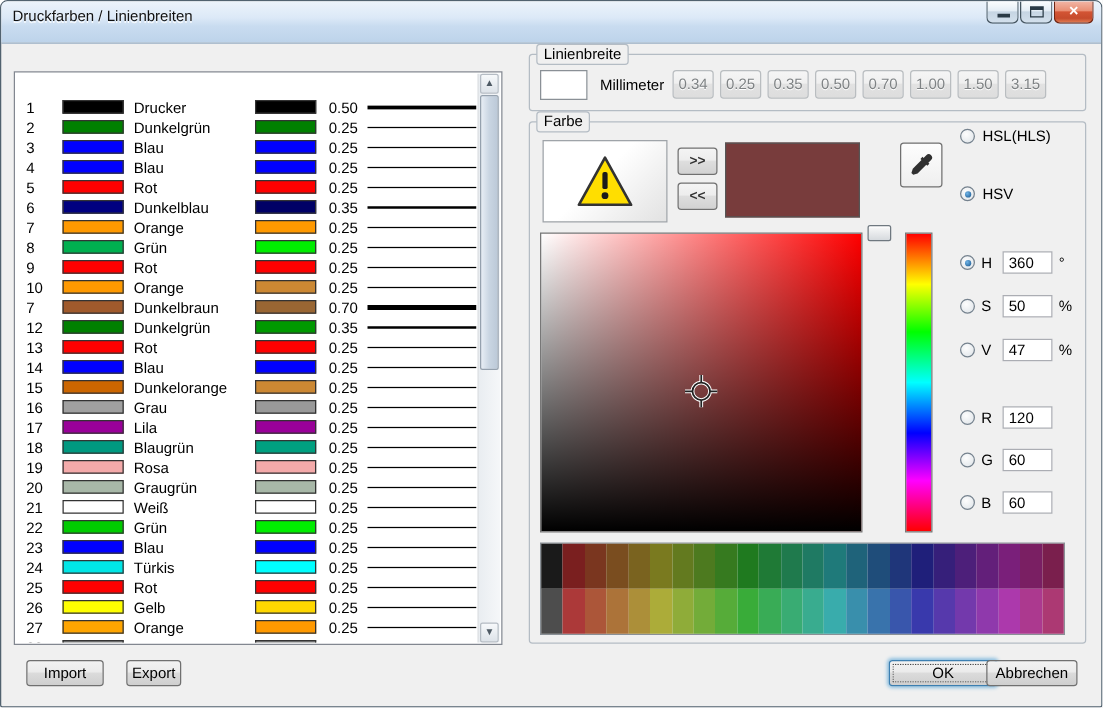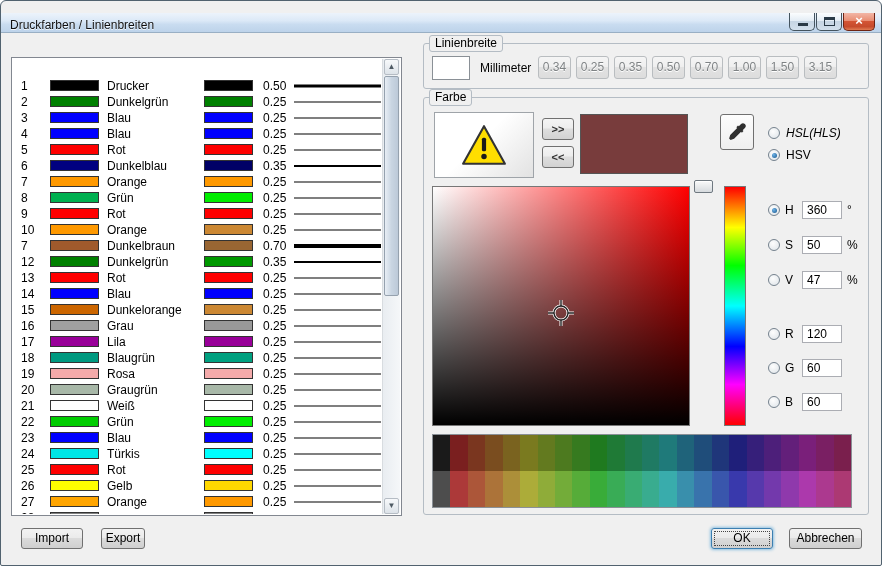--- a/index.html
+++ b/index.html
@@ -2,21 +2,21 @@
 <html><head>
 <meta charset="utf-8">
 <style>
   * { margin:0; padding:0; box-sizing:border-box; }
   body { width:882px; height:566px; font-family:"Liberation Sans", sans-serif; font-size:12px; color:#000; background:#fff; }
 
   .window { position:relative; width:882px; height:566px; background:#F0F0F0;
             border:1px solid #51626F; border-radius:6px 6px 2px 2px; overflow:hidden; }
 
   
-  .titlebar { position:absolute; left:0; top:12px; right:0; height:20px;
+  .titlebar { position:absolute; left:0; top:0; right:0; height:34px;
               background:linear-gradient(180deg,#ECF3FB 0%,#DCE9F7 40%,#C9DCF0 60%,#BDD3EA 100%);
               border-bottom:1px solid #99AFC4; }
   .title-text { position:absolute; left:9px; top:5px; font-size:12px; color:#101010;
                 text-shadow:0 1px 0 rgba(255,255,255,.8); white-space:nowrap; }
   .winbtns { position:absolute; top:0; right:6px; display:flex; }
   .winbtn { width:26px; height:18px; border:1px solid #44545F; border-top:none;
             border-radius:0 0 5px 5px; position:relative; margin-left:1px;
             background:linear-gradient(#FBFDFE,#E4EDF5 45%,#C6D5E3 50%,#D3E0EC); }
   .winbtn.close { width:32px; background:linear-gradient(#F2B6A6,#E98E73 45%,#D35434 50%,#C64B2C 80%,#E07B52);
                   border-color:#6E2413; }
@@ -63,21 +63,21 @@
   .sthumb { position:absolute; left:1px; right:1px; top:17px; height:220px;
             background:linear-gradient(to right,#E8EEF5,#C9D5E2 50%,#BCC9D8);
             border:1px solid #95A1AE; border-radius:2px; }
 
   
   .btn { position:absolute; height:21px; border:1px solid #707070; border-radius:3px;
          background:linear-gradient(#F2F2F2,#EBEBEB 45%,#DBDBDB 50%,#CFCFCF);
          text-align:center; line-height:19px; font-size:12px; }
   .btn-import { left:20px; top:527px; width:62px; }
   .btn-export { left:100px; top:527px; width:44px; }
-  .btn-ok { left:710px; top:527px; width:62px; border-color:#3C7FB1; box-shadow:0 0 3px 1px #8FC0E0; }
+  .btn-ok { left:710px; top:527px; width:87px; border-color:#3C7FB1; box-shadow:0 0 3px 1px #8FC0E0; }
   .btn-ok::after { content:''; position:absolute; inset:2px; border:1px dotted #444; border-radius:1px; }
   .btn-cancel { left:788px; top:527px; width:73px; }
 
   
   .group { position:absolute; border:1px solid #B4BCC4; border-radius:3px; }
   .group-label { position:absolute; top:-9px; left:5px; padding:1px 5px; background:#F0F0F0;
                  border:1px solid #B4BCC4; border-radius:3px; line-height:13px; white-space:nowrap; }
   .g-lb { left:422px; top:42px; width:446px; height:46px; }
   .g-farbe { left:422px; top:96px; width:446px; height:418px; }
 
@@ -420,21 +420,21 @@
 
     <div class="color-preview" style="background: rgb(120, 60, 60);"></div>
 
     <div class="eyedrop-btn">
       <svg width="22" height="22" viewBox="0 0 24 24">
         <path d="M20.6 3.4a3 3 0 0 0-4.2 0L14 5.8l-0.9-0.9-1.8 1.8 0.9 0.9-7.6 7.6L3.4 19l1.6 1.6 3.8-1.2 7.6-7.6 0.9 0.9 1.8-1.8-0.9-0.9 2.4-2.4a3 3 0 0 0 0-4.2z" fill="#303030"></path>
       </svg>
     </div>
 
     <div class="mode-radios">
-        <div class="mode-row" style="top: 28px; font-style: italic;">
+        <div class="mode-row" style="top: 4px;">
           <span class="radio"></span>
           <span class="rlabel">HSL(HLS)</span>
         </div>
         <div class="mode-row" style="top: 50px;">
           <span class="radio checked"></span>
           <span class="rlabel">HSV</span>
         </div>
       </div>
 
     <div class="sv-square">

